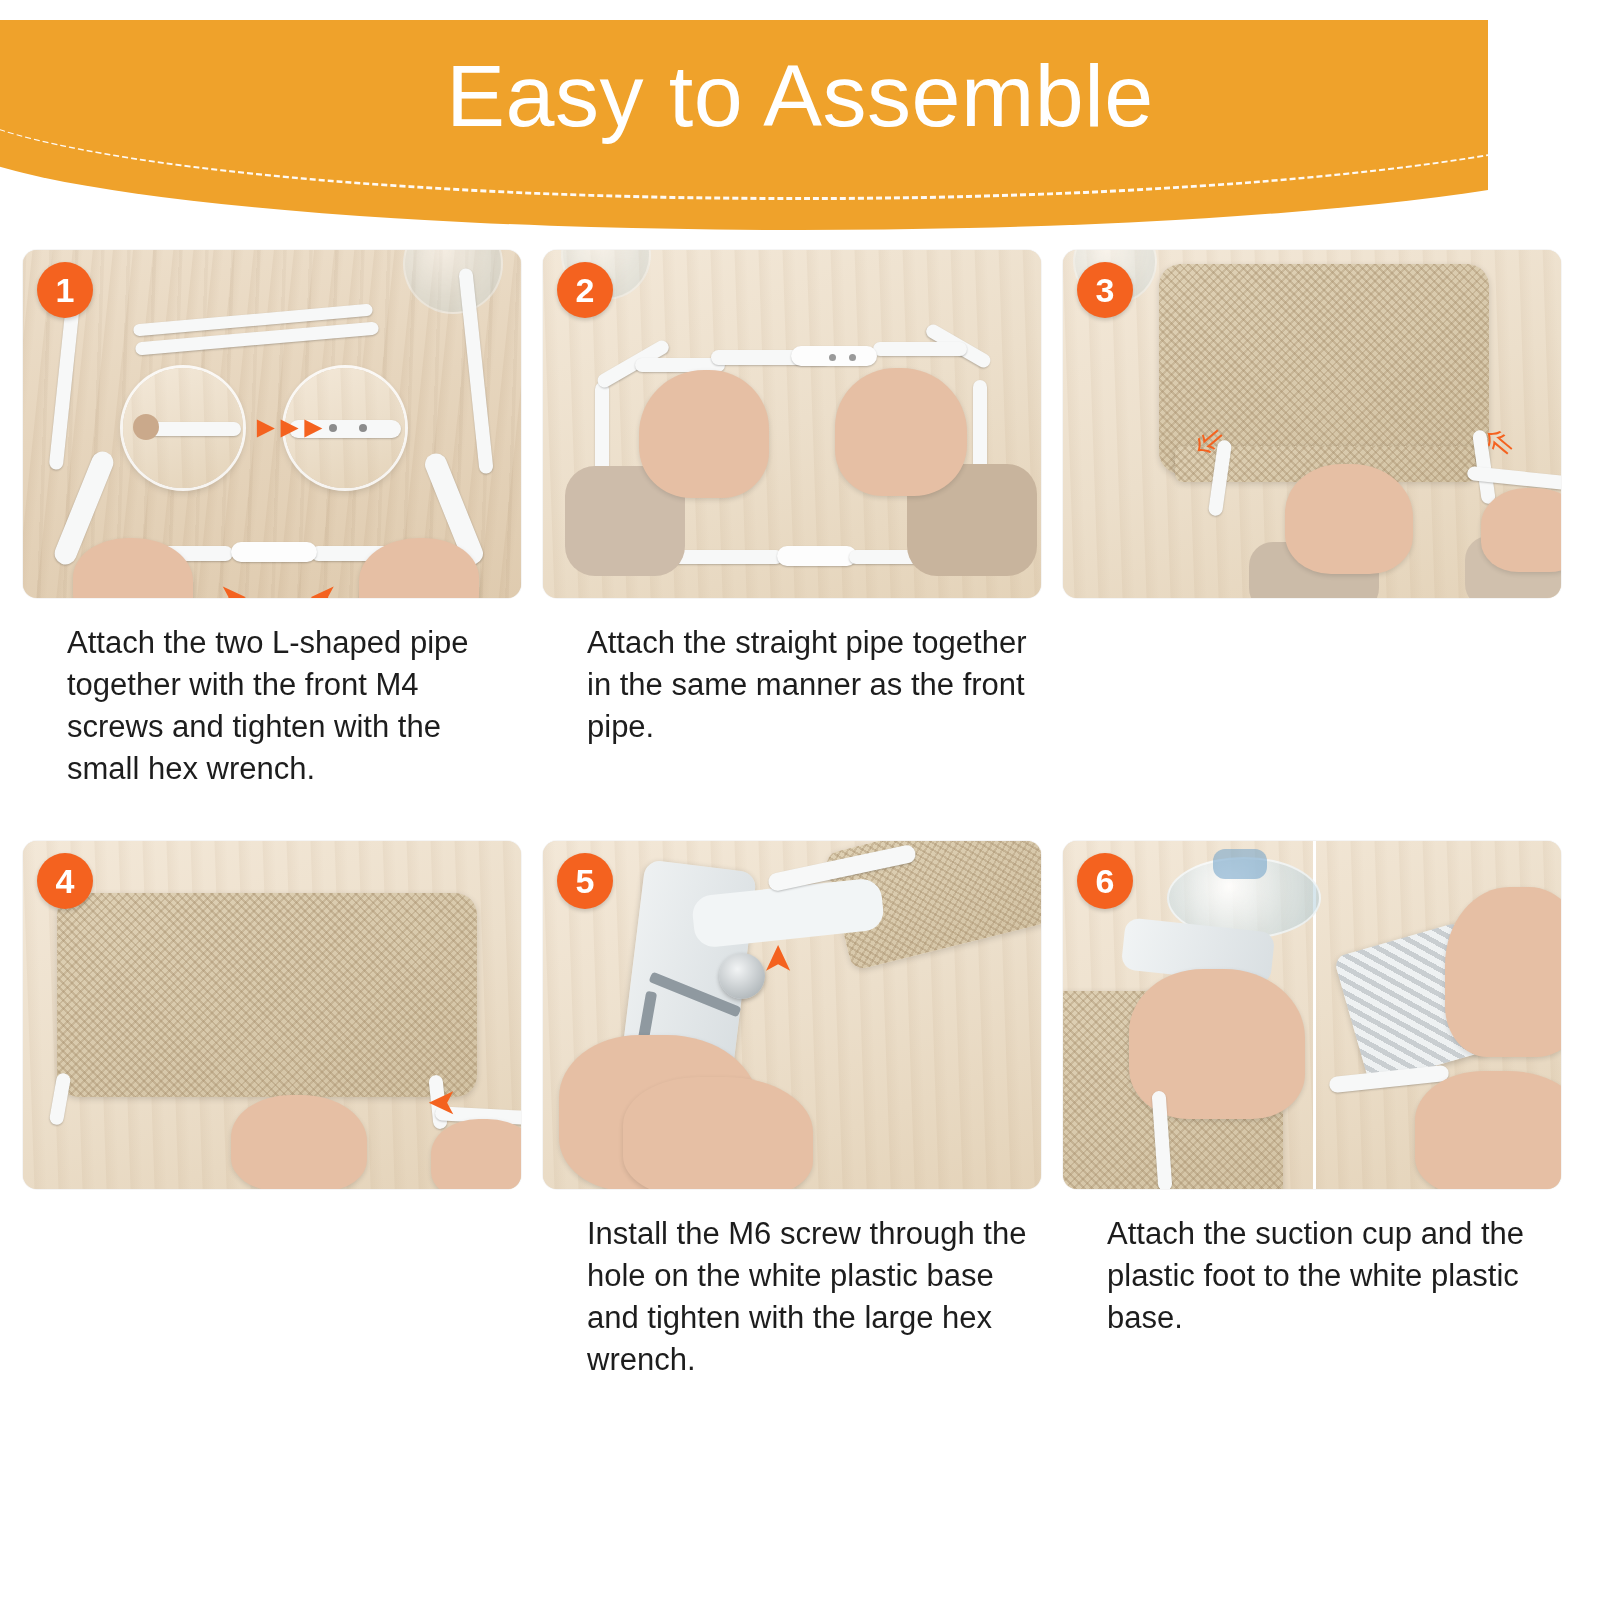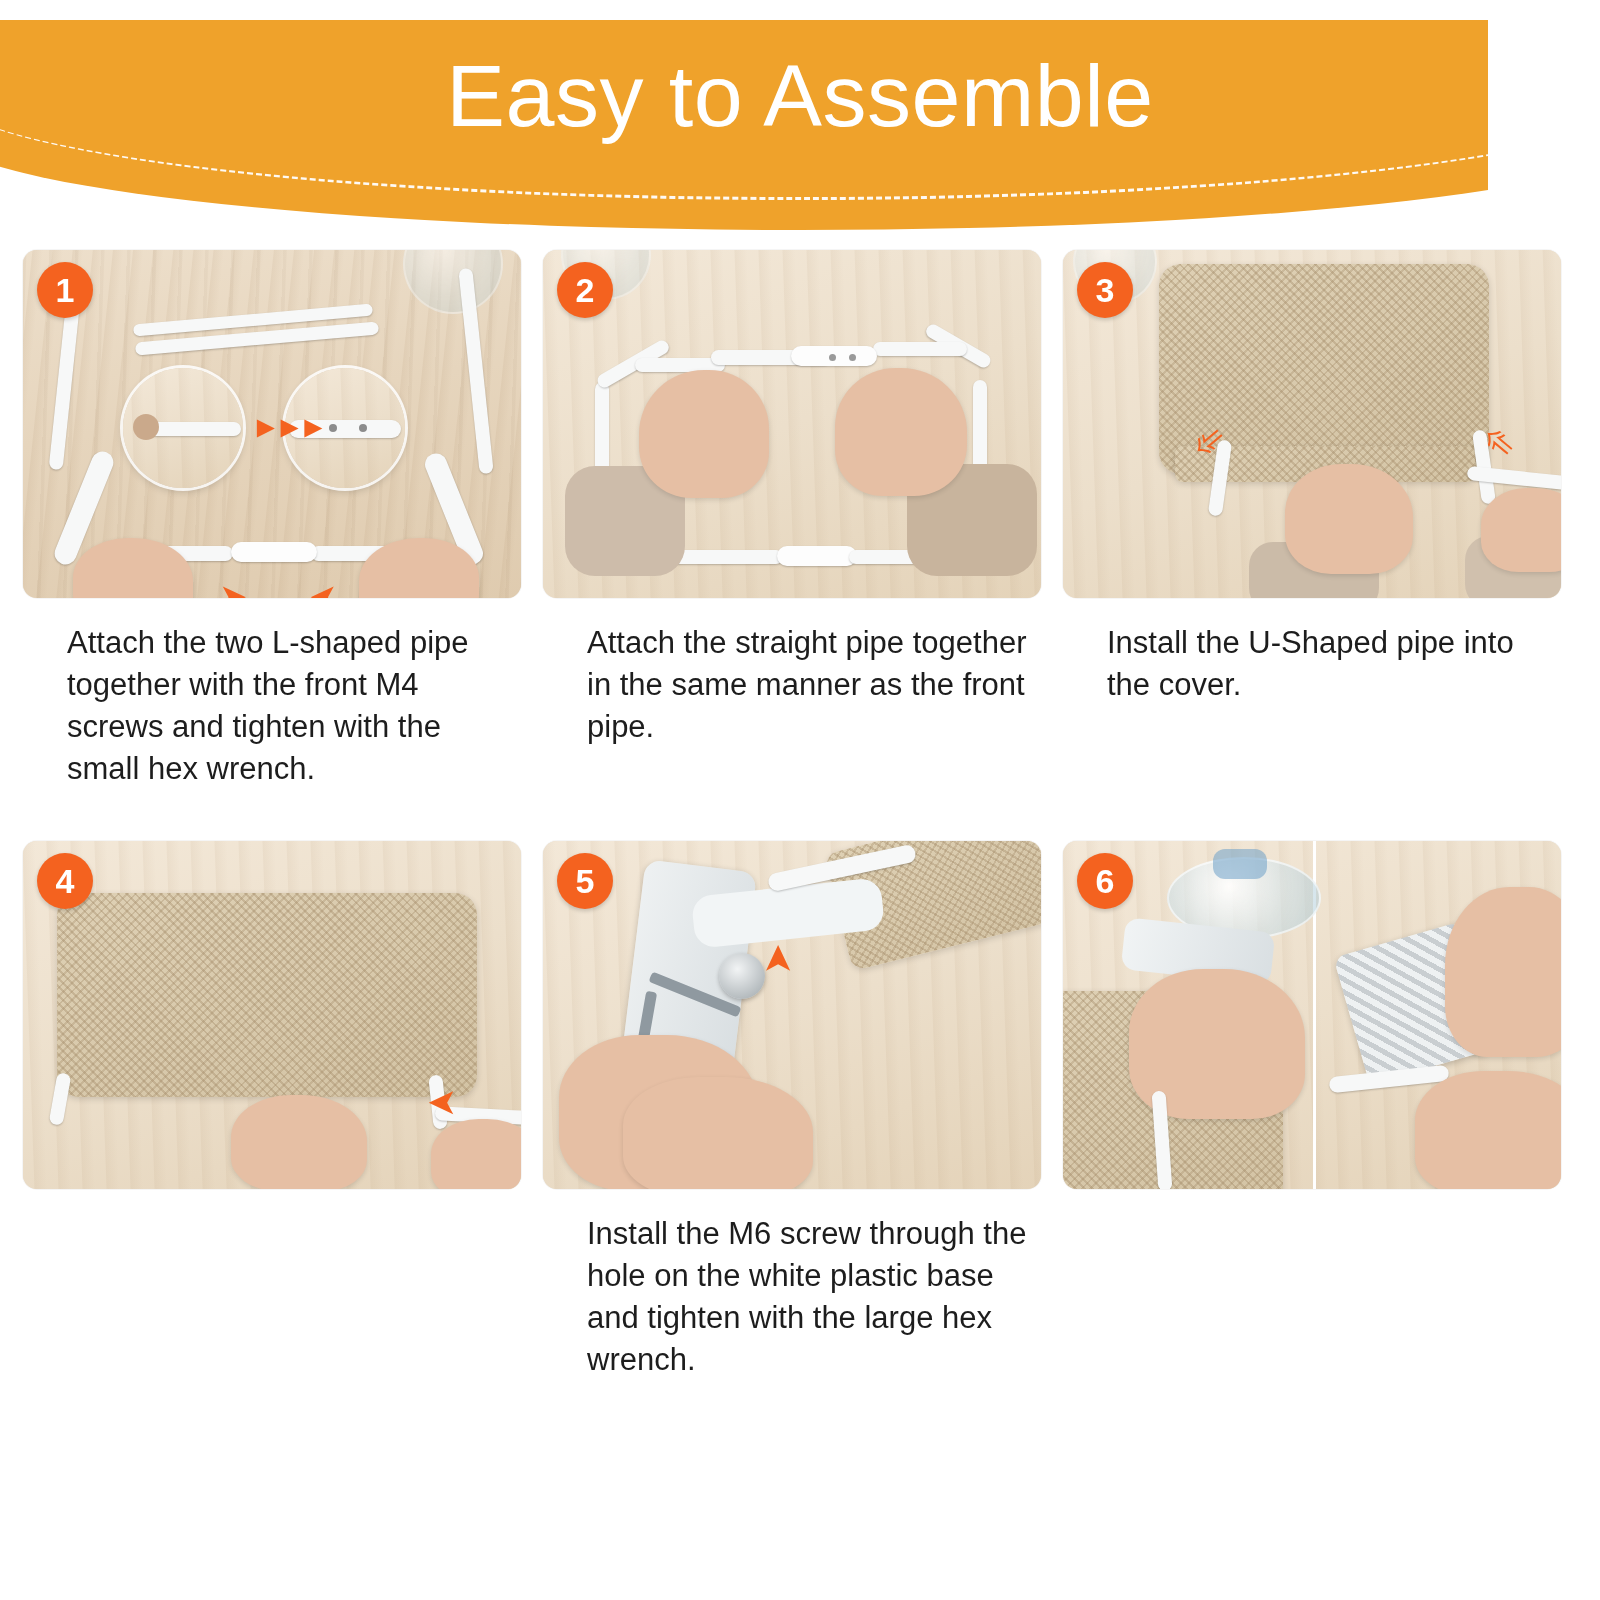--- a/index.html
+++ b/index.html
@@ -220,21 +220,20 @@
 
         <div style="position:absolute;left:130px;top:170px;color:#f4621f;font-size:40px;transform:rotate(140deg);">➾</div>
         <div style="position:absolute;left:420px;top:168px;color:#f4621f;font-size:40px;transform:rotate(40deg) scaleX(-1);">➾</div>
 
         <div class="sleeve" style="left:186px;top:292px;width:130px;height:70px;border-radius:24px;background:#cbbba8;"></div>
         <div class="hand" style="left:222px;top:214px;width:128px;height:110px;border-radius:44% 48% 34% 36%;"></div>
         <div class="sleeve" style="left:402px;top:286px;width:120px;height:72px;border-radius:24px;background:#d0c0ad;"></div>
         <div class="hand" style="left:418px;top:238px;width:104px;height:84px;border-radius:44% 48% 34% 36%;"></div>
         <div class="badge">3</div>
       </div>
-      <div class="caption">Install the U-Shaped pipe into the cover.</div>
     </div>
   </div>
 
   <div class="row" style="margin-top:52px;">
 
     <div class="cell">
       <div class="photo">
         <div class="wood light"></div>
         <div class="mesh" style="left:34px;top:52px;width:420px;height:204px;"></div>
         <div class="pipe" style="left:30px;top:232px;width:14px;height:52px;transform:rotate(10deg);"></div>
@@ -280,15 +279,16 @@
         <div style="position:absolute;left:60px;top:84px;width:150px;height:52px;background:linear-gradient(100deg,#f1f4f5,#d9dfe2);border-radius:14px;transform:rotate(6deg);"></div>
         <div class="hand" style="left:66px;top:128px;width:176px;height:150px;border-radius:42% 46% 30% 34%;"></div>
         <div class="pipe" style="left:92px;top:250px;width:14px;height:100px;transform:rotate(-4deg);"></div>
 
         <div style="position:absolute;left:286px;top:96px;width:132px;height:132px;background:repeating-linear-gradient(45deg,#c9ced1 0 5px,#eef1f2 5px 11px);border-radius:12px;transform:rotate(-16deg);box-shadow:0 2px 6px rgba(0,0,0,.2);"></div>
         <div class="pipe" style="left:266px;top:230px;width:120px;height:16px;transform:rotate(-6deg);"></div>
         <div class="hand" style="left:382px;top:46px;width:140px;height:170px;border-radius:46% 40% 34% 30%;"></div>
         <div class="hand" style="left:352px;top:230px;width:172px;height:124px;border-radius:40% 46% 32% 30%;"></div>
         <div class="badge">6</div>
       </div>
+      <div class="caption">Attach the suction cup and the plastic foot to the white plastic base.</div>
     </div>
   </div>
 </div>
 
 </body></html>

